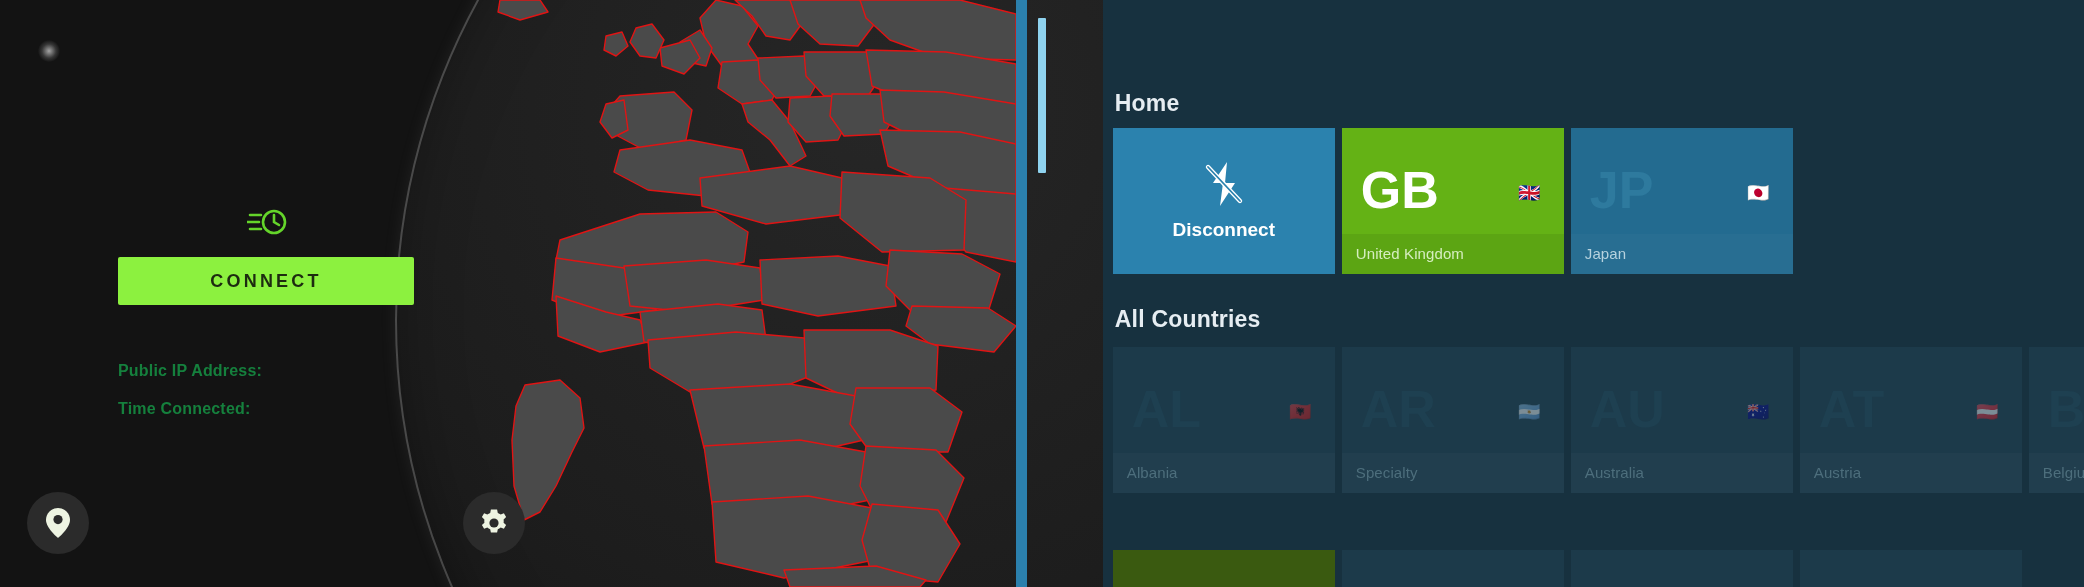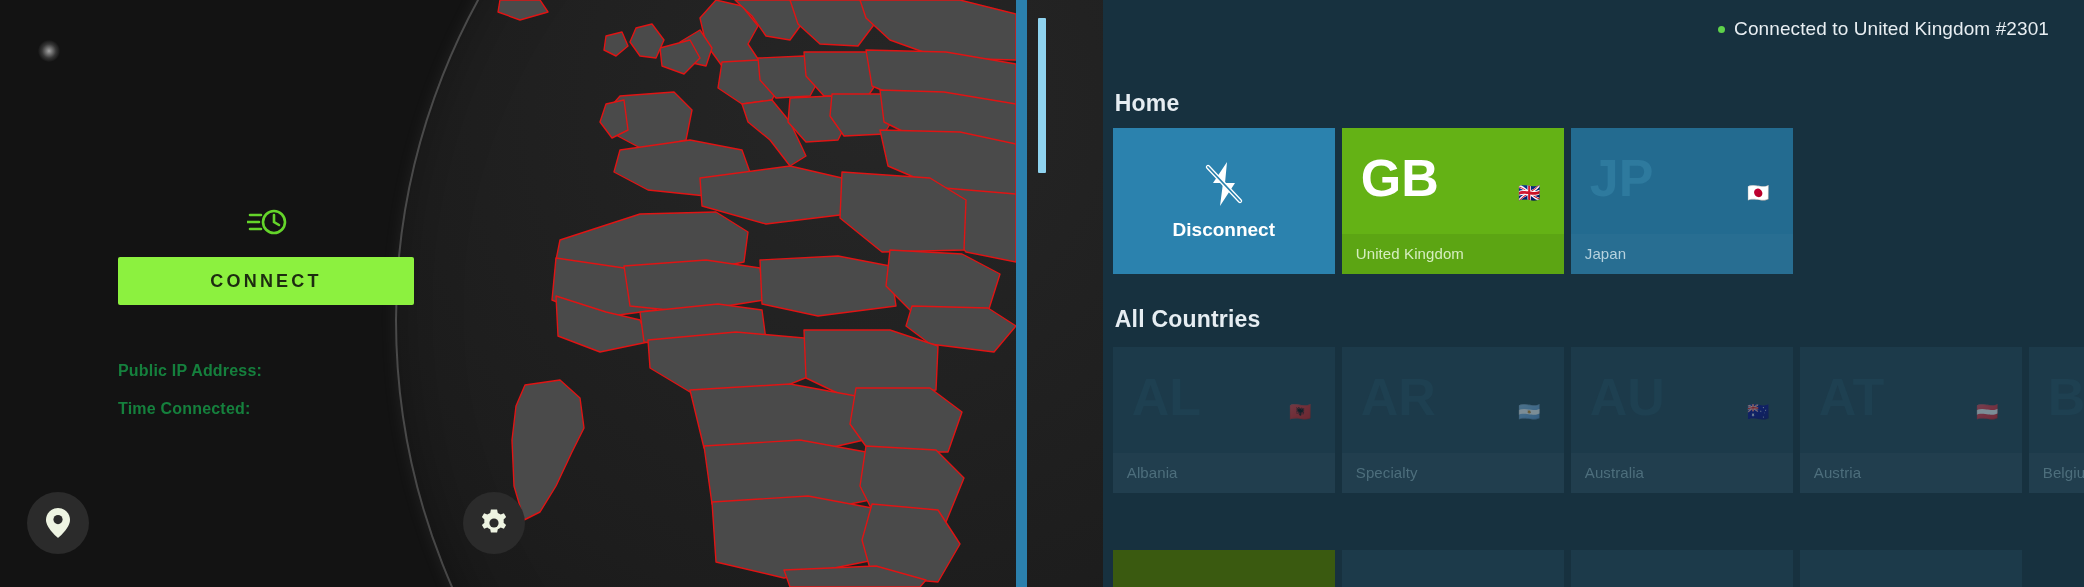--- a/index.html
+++ b/index.html
@@ -101,21 +101,21 @@
   .tile-spec-dim   { background:#1c3a4a; height:37px; }
 
   .tile-center {
     height:146px; display:flex; flex-direction:column;
     align-items:center; justify-content:center; gap:12px;
   }
   .tile-center-label { color:#ffffff; font-size:19px; font-weight:700; }
   .tile-search .tile-center-label { color:#bdd6e2; font-weight:400; font-size:18px; }
 
   .cc-code {
-    position:absolute; left:19px; top:24px;
+    position:absolute; left:19px; top:36px;
     font-size:52px; font-weight:700; line-height:1;
   }
   .tile-gb .cc-code { color:#ffffff; }
   .tile-jp .cc-code { color:#2e7a9e; }
   .tile-dim .cc-code { color:#1e4051; }
 
   .cc-flag {
     position:absolute; right:18px; top:54px;
     width:32px; height:22px; border-radius:2px; overflow:hidden;
     display:flex; align-items:center; justify-content:center;
@@ -239,24 +239,20 @@
       </svg>
     </button>
   </div>
 
   <div class="divider-bar"></div>
   <div class="scroll-track"></div>
   <div class="scroll-thumb"></div>
 
   <div class="vpn-panel">
 
-    <div class="status-bar">
-      <span class="status-dot"></span>
-      <span>Connected to United Kingdom #2301</span>
-    </div>
 
     <div class="section-title t-home">Home</div>
     <div class="tile-row row-home">
 
       <div class="tile tile-disconnect">
         <div class="tile-center">
           <svg width="40" height="46" viewBox="0 0 40 46">
             <path fill="#ffffff" d="M23 1 L9 22 H19 L16 45 L31 22 H21 Z"></path>
             <path d="M4 6 L36 40" stroke="#ffffff" stroke-width="4.4" stroke-linecap="round"></path>
             <path d="M4 6 L36 40" stroke="#2b82ae" stroke-width="1.8" stroke-linecap="round"></path>

